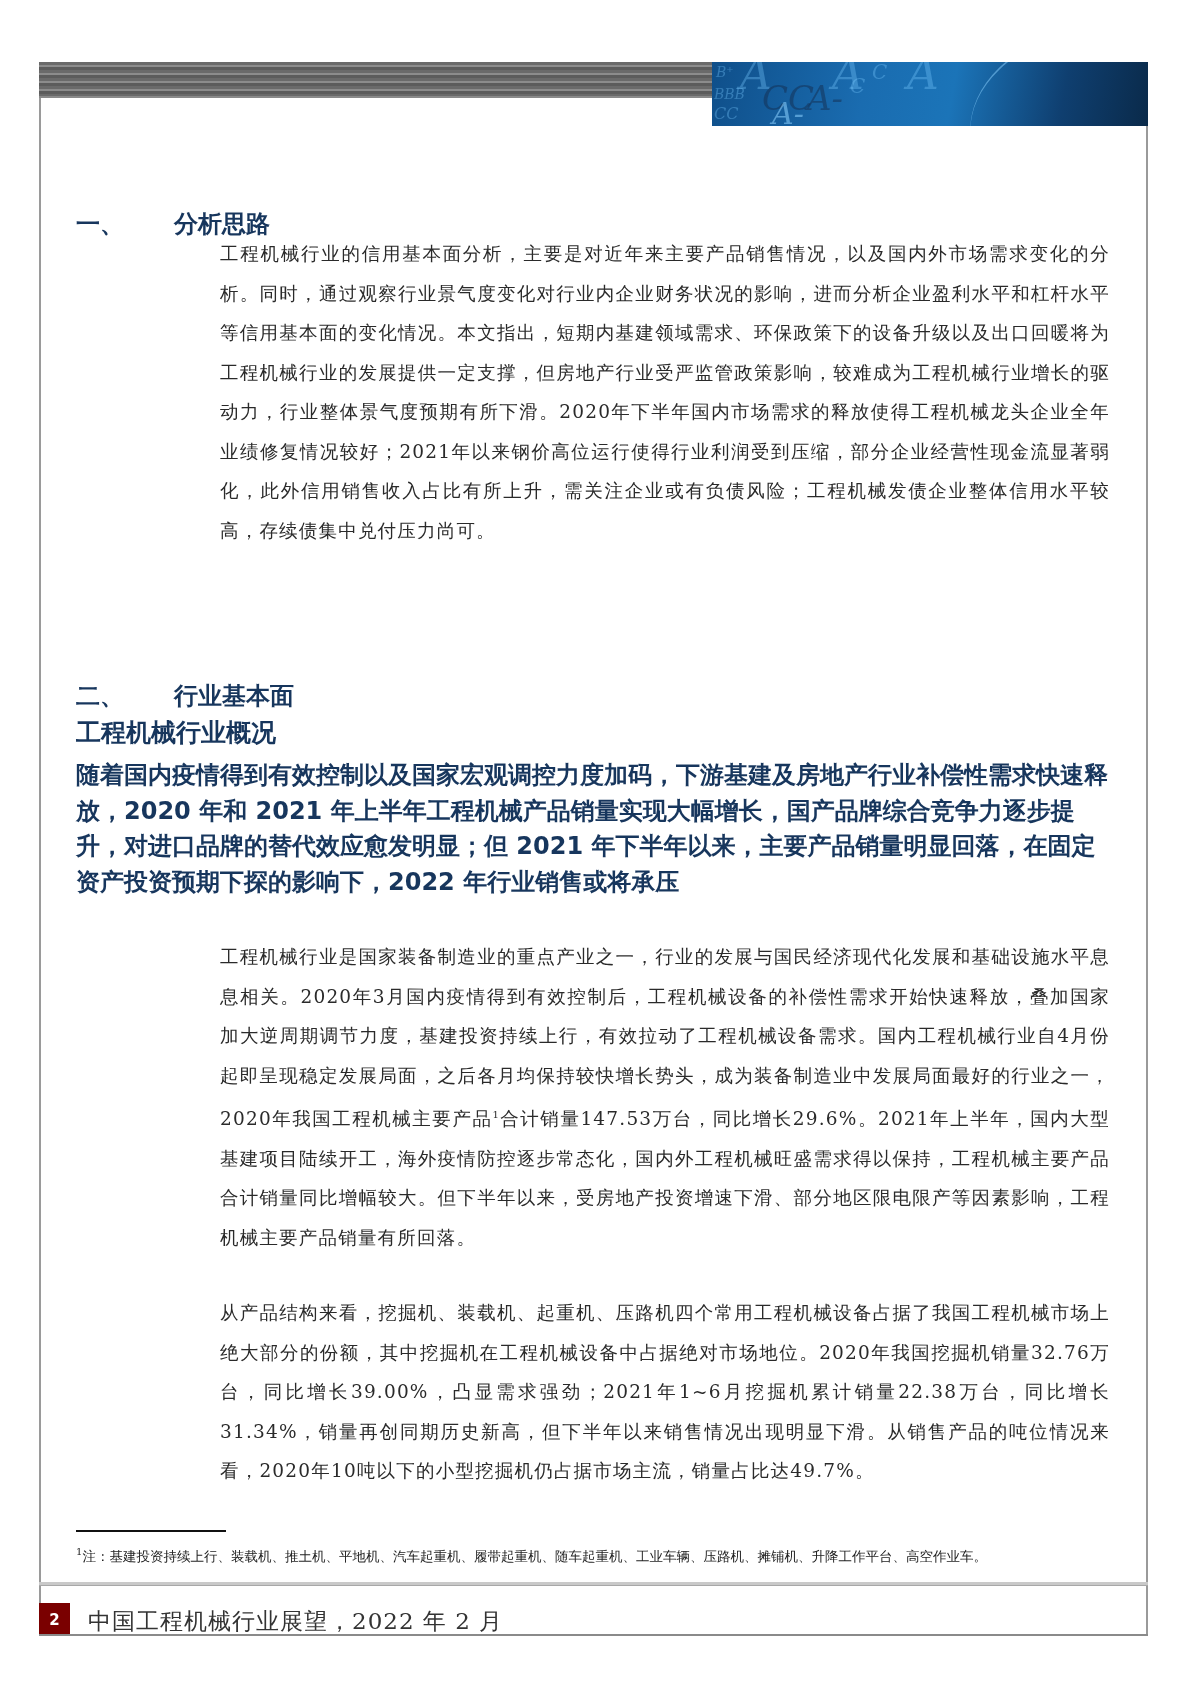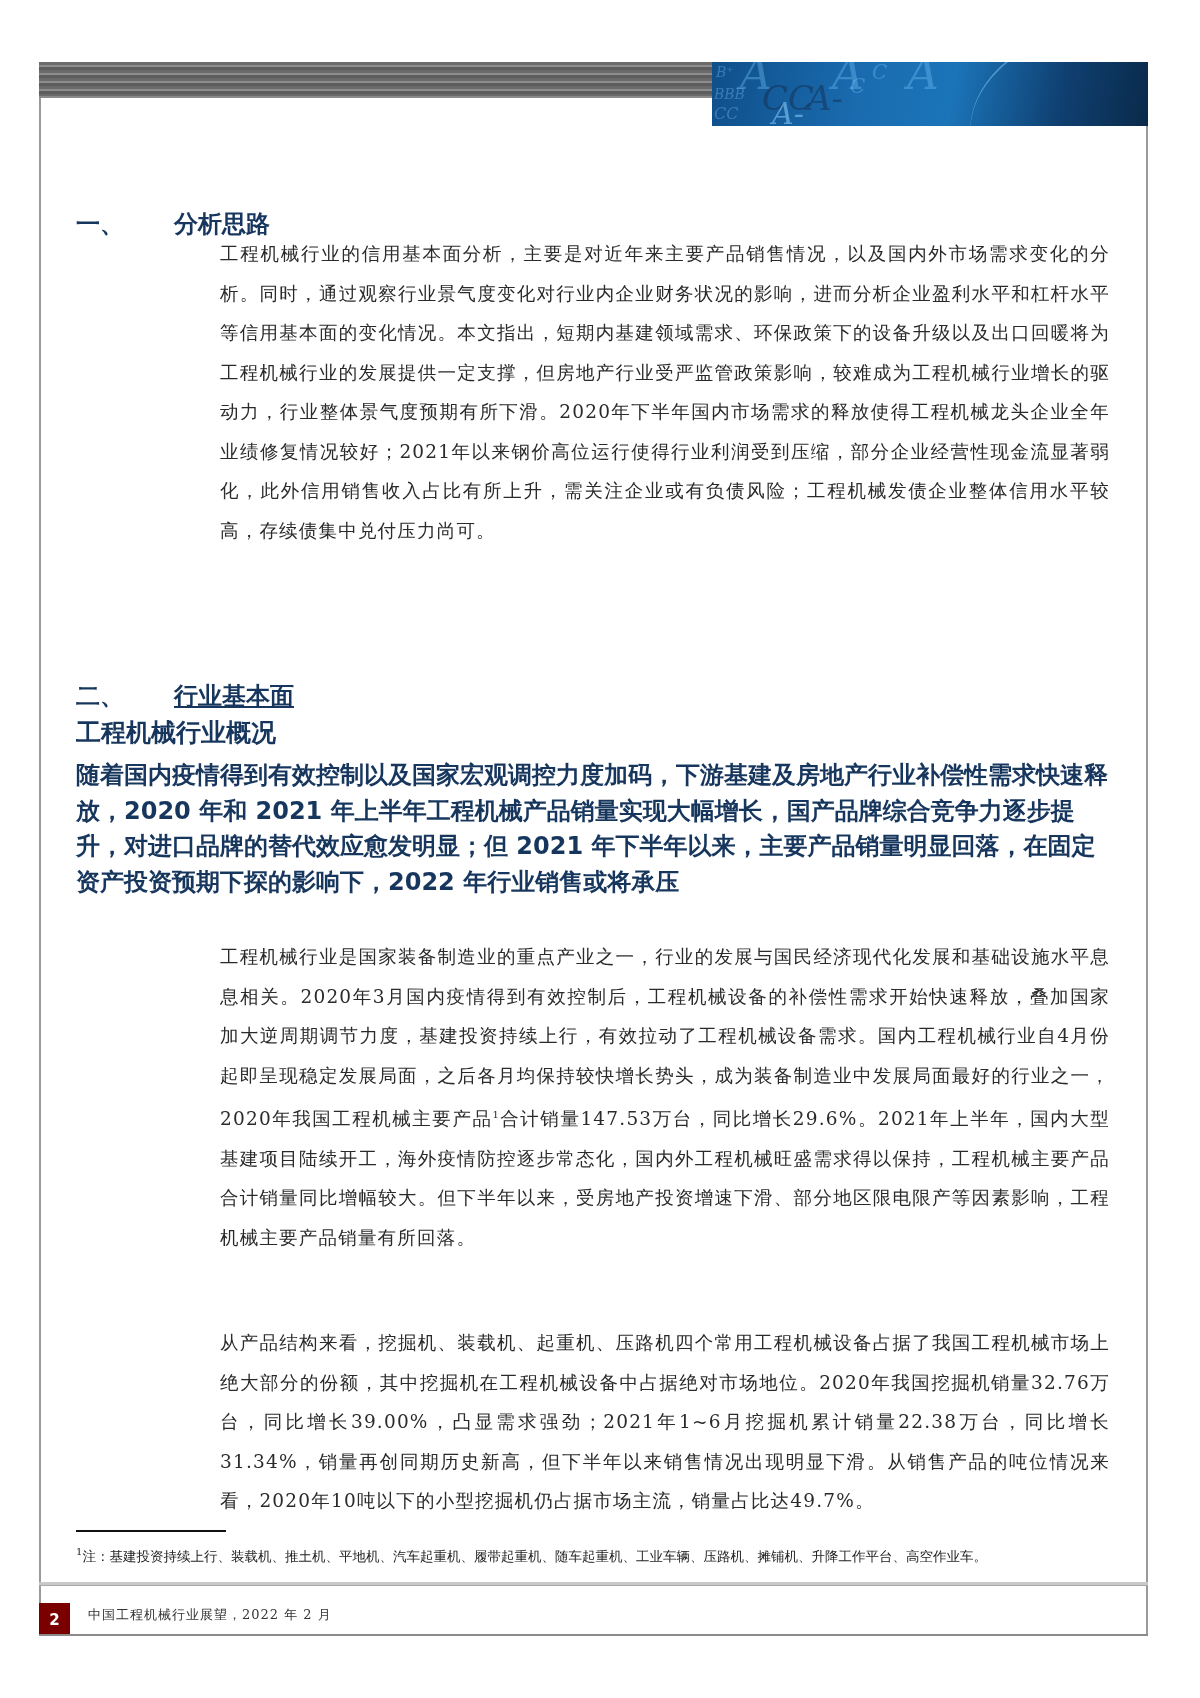--- a/index.html
+++ b/index.html
@@ -23,21 +23,21 @@
   .summary { position:absolute; left:76px; top:758px; width:1040px; font-family:"DejaVu Sans",sans-serif; font-weight:bold;
     font-size:24px; line-height:35.5px; color:#17365d; }
   .para { position:absolute; left:220px; width:890px; font-size:18.5px; line-height:39.5px; color:#2a2a2a; text-align:justify; letter-spacing:1.2px; }
   sup { font-size:10px; }
   .fn-rule { position:absolute; left:76px; top:1530px; width:150px; height:2px; background:#111; }
   .footnote { position:absolute; left:76px; top:1542px; width:1050px; font-size:13.5px; line-height:20px; color:#222; }
   .footer-line-top { position:absolute; left:39px; top:1582px; width:1109px; height:3px; background:#c9c9c9; border-bottom:1px solid #a8a8a8; }
   .footer-line-bottom { position:absolute; left:39px; top:1634px; width:1109px; height:2px; background:#8a8a8a; }
   .page-num { position:absolute; left:39px; top:1603px; width:31px; height:31px; background:#7a0000; color:#fff;
     font-family:"DejaVu Sans",sans-serif; font-weight:bold; font-size:15px; text-align:center; line-height:34px; }
-  .footer-title { position:absolute; left:88px; top:1606px; font-size:13px; color:#333; letter-spacing:1px; }
+  .footer-title { position:absolute; left:88px; top:1606px; font-size:23px; color:#333; letter-spacing:1px; }
 </style>
 </head>
 <body>
 
 <div class="page-border-left"></div>
 <div class="page-border-right"></div>
 
 <div class="header-stripes"></div>
 <div class="header-banner">
   <span class="banner-deco" style="left:4px;top:2px;font-size:14px;">B⁺</span>
@@ -53,29 +53,29 @@
   <span class="banner-deco" style="left:60px;top:34px;font-size:30px;color:rgba(140,210,255,0.55);">A-</span>
   <div class="banner-arc"></div>
   <div class="banner-title">中诚信国际行业评论</div>
 </div>
 
 <div class="h1" style="top:164px;">
   <span class="num">一、</span><span>分析思路</span>
 </div>
 <p class="para" style="top:234px;margin:0;">工程机械行业的信用基本面分析，主要是对近年来主要产品销售情况，以及国内外市场需求变化的分析。同时，通过观察行业景气度变化对行业内企业财务状况的影响，进而分析企业盈利水平和杠杆水平等信用基本面的变化情况。本文指出，短期内基建领域需求、环保政策下的设备升级以及出口回暖将为工程机械行业的发展提供一定支撑，但房地产行业受严监管政策影响，较难成为工程机械行业增长的驱动力，行业整体景气度预期有所下滑。2020年下半年国内市场需求的释放使得工程机械龙头企业全年业绩修复情况较好；2021年以来钢价高位运行使得行业利润受到压缩，部分企业经营性现金流显著弱化，此外信用销售收入占比有所上升，需关注企业或有负债风险；工程机械发债企业整体信用水平较高，存续债集中兑付压力尚可。</p>
 
-<div class="h1" style="top:636px;text-decoration:underline;">
+<div class="h1" style="top:636px;">
   <span class="num">二、</span><span>行业基本面</span>
 </div>
 <div class="h2" style="top:716px;">工程机械行业概况</div>
 <div class="summary">随着国内疫情得到有效控制以及国家宏观调控力度加码，下游基建及房地产行业补偿性需求快速释放，2020 年和 2021 年上半年工程机械产品销量实现大幅增长，国产品牌综合竞争力逐步提升，对进口品牌的替代效应愈发明显；但 2021 年下半年以来，主要产品销量明显回落，在固定资产投资预期下探的影响下，2022 年行业销售或将承压</div>
 
 <p class="para" style="top:937px;margin:0;"><span>工程机械行业是国家装备制造业的重点产业之一，行业的发展与国民经济现代化发展和基础设施水平息息相关。2020年3月国内疫情得到有效控制后，工程机械设备的补偿性需求开始快速释放，叠加国家加大逆周期调节力度，基建投资持续上行，有效拉动了工程机械设备需求。国内工程机械行业自4月份起即呈现稳定发展局面，之后各月均保持较快增长势头，成为装备制造业中发展局面最好的行业之一，2020年我国工程机械主要产品</span><sup>1</sup><span>合计销量147.53万台，同比增长29.6%。2021年上半年，国内大型基建项目陆续开工，海外疫情防控逐步常态化，国内外工程机械旺盛需求得以保持，工程机械主要产品合计销量同比增幅较大。但下半年以来，受房地产投资增速下滑、部分地区限电限产等因素影响，工程机械主要产品销量有所回落。</span></p>
 
-<p class="para" style="top:1323px;margin:0;">从产品结构来看，挖掘机、装载机、起重机、压路机四个常用工程机械设备占据了我国工程机械市场上绝大部分的份额，其中挖掘机在工程机械设备中占据绝对市场地位。2020年我国挖掘机销量32.76万台，同比增长39.00%，凸显需求强劲；2021年1~6月挖掘机累计销量22.38万台，同比增长31.34%，销量再创同期历史新高，但下半年以来销售情况出现明显下滑。从销售产品的吨位情况来看，2020年10吨以下的小型挖掘机仍占据市场主流，销量占比达49.7%。</p>
+<p class="para" style="top:1293px;margin:0;">从产品结构来看，挖掘机、装载机、起重机、压路机四个常用工程机械设备占据了我国工程机械市场上绝大部分的份额，其中挖掘机在工程机械设备中占据绝对市场地位。2020年我国挖掘机销量32.76万台，同比增长39.00%，凸显需求强劲；2021年1~6月挖掘机累计销量22.38万台，同比增长31.34%，销量再创同期历史新高，但下半年以来销售情况出现明显下滑。从销售产品的吨位情况来看，2020年10吨以下的小型挖掘机仍占据市场主流，销量占比达49.7%。</p>
 
 <div class="fn-rule"></div>
 <div class="footnote"><sup>1</sup><span>注：基建投资持续上行、装载机、推土机、平地机、汽车起重机、履带起重机、随车起重机、工业车辆、压路机、摊铺机、升降工作平台、高空作业车。</span></div>
 
 <div class="footer-line-top"></div>
 <div class="page-num">2</div>
 <div class="footer-title">中国工程机械行业展望，2022 年 2 月</div>
 <div class="footer-line-bottom"></div>
 
 </body></html>

